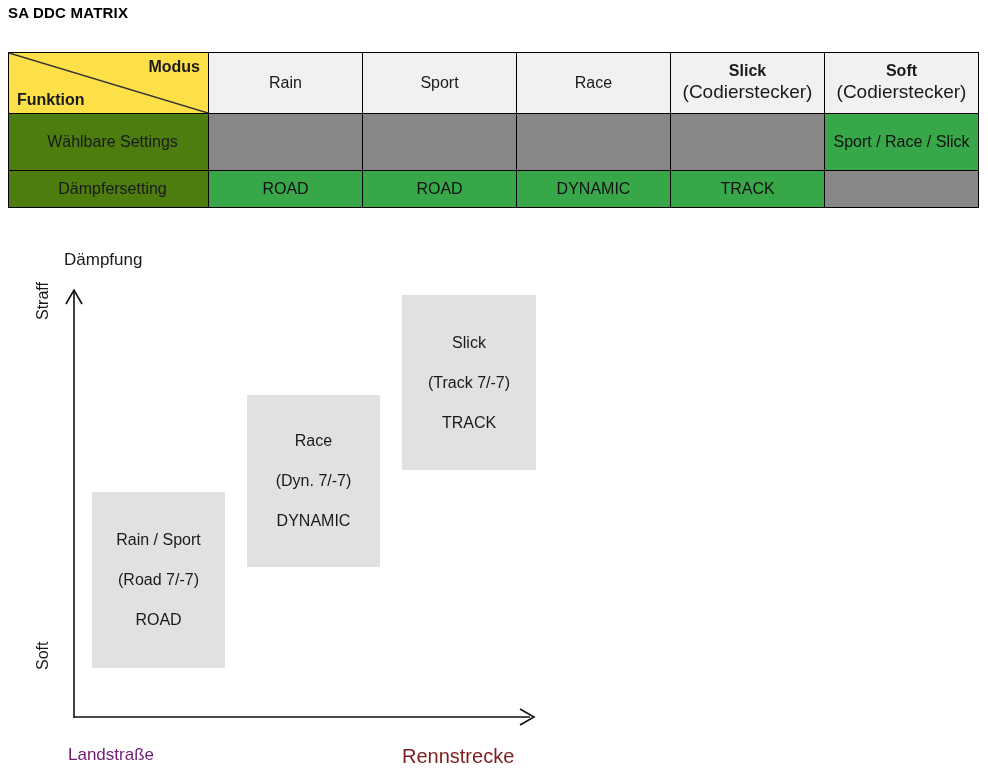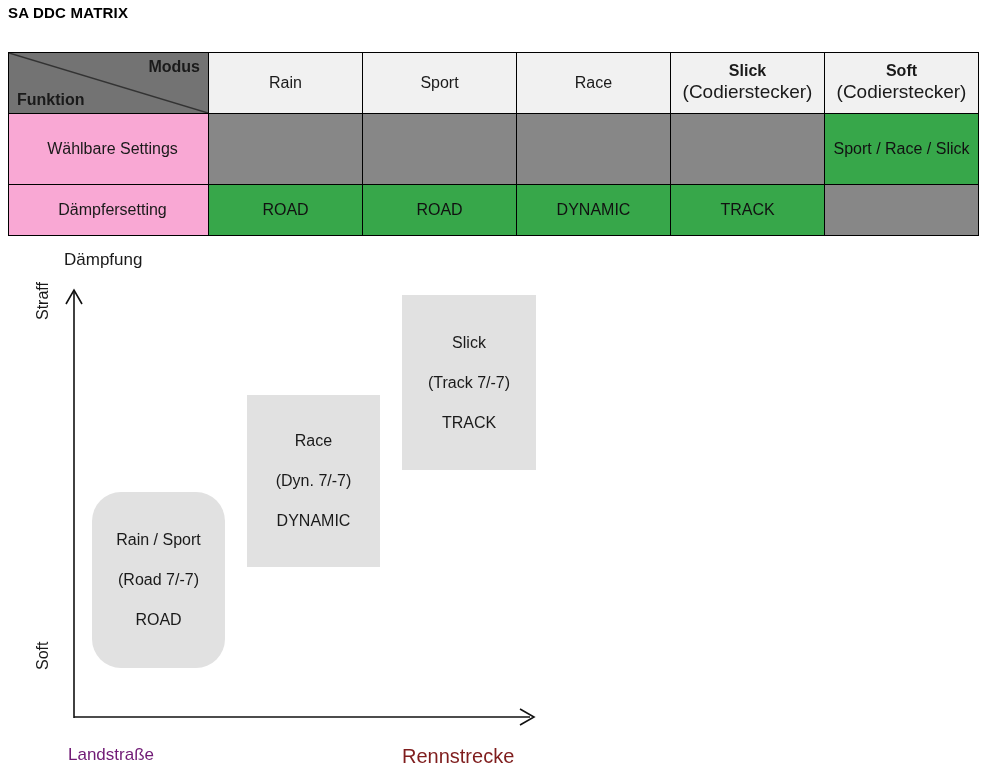--- a/index.html
+++ b/index.html
@@ -34,32 +34,32 @@
     top: 52px;
     width: 971px;
   }
   table.matrix {
     border-collapse: collapse;
     width: 971px;
     table-layout: fixed;
   }
   table.matrix td, table.matrix th {
     border: 1.5px solid #000000;
-    padding: 7px;
+    padding: 0;
     font-weight: normal;
     font-size: 16px;
     text-align: center;
     vertical-align: middle;
     color: #1a1a1a;
   }
 
   
   .corner {
     position: relative;
-    background: #737373;
+    background: #fde047;
     height: 60px;
     width: 199px;
     padding: 0 !important;
   }
   .corner svg {
     position: absolute;
     left: 0; top: 0;
     width: 100%;
     height: 100%;
     display: block;
@@ -85,21 +85,21 @@
     background: #f1f1f1;
     height: 60px;
     line-height: 1.18;
     padding: 0 4px !important;
   }
   th.mode-head .mode-name { display: block; font-size: 16px; }
   th.mode-head .mode-name.bold { font-weight: bold; }
   th.mode-head .mode-sub { display: block; font-size: 19px; }
 
   td.row-label {
-    background: #f9a8d4;
+    background: #4d7c0f;
     text-align: left;
     padding: 0 0 0 8px !important;
     font-size: 16px;
   }
   tr.row-settings td { height: 56px; }
   tr.row-damper  td { height: 36px; }
 
   td.cell-grey  { background: #878787; }
   td.cell-green { background: #37a74a; }
   td.cell-green .cell-text { color: #111111; font-size: 16px; line-height: 1.16; display:block; }
@@ -253,21 +253,21 @@
     <line x1="74" y1="477" x2="530" y2="477" stroke="#111111" stroke-width="1.6"></line>
     <polyline points="520,469 534,477 520,485" fill="none" stroke="#111111" stroke-width="1.6"></polyline>
   </svg>
 
   <div class="axis-title-y">Dämpfung</div>
   <div class="axis-tick-top">Straff</div>
   <div class="axis-tick-bottom">Soft</div>
   <div class="axis-label-left">Landstraße</div>
   <div class="axis-label-right">Rennstrecke</div>
 
-  <div class="mode-box" id="box-0" style="left: 92px; top: 252px; width: 133px; height: 176px; background: rgb(225, 225, 225); border-radius: 29px;">
+  <div class="mode-box" id="box-0" style="left: 92px; top: 252px; width: 133px; height: 176px; background: rgb(225, 225, 225);">
     <span class="ln">Rain / Sport</span>
     <span class="ln">(Road 7/-7)</span>
     <span class="ln">ROAD</span>
   </div>
 
   <div class="mode-box" id="box-1" style="left: 247px; top: 155px; width: 133px; height: 172px; background: rgb(225, 225, 225);">
     <span class="ln">Race</span>
     <span class="ln">(Dyn. 7/-7)</span>
     <span class="ln">DYNAMIC</span>
   </div>

